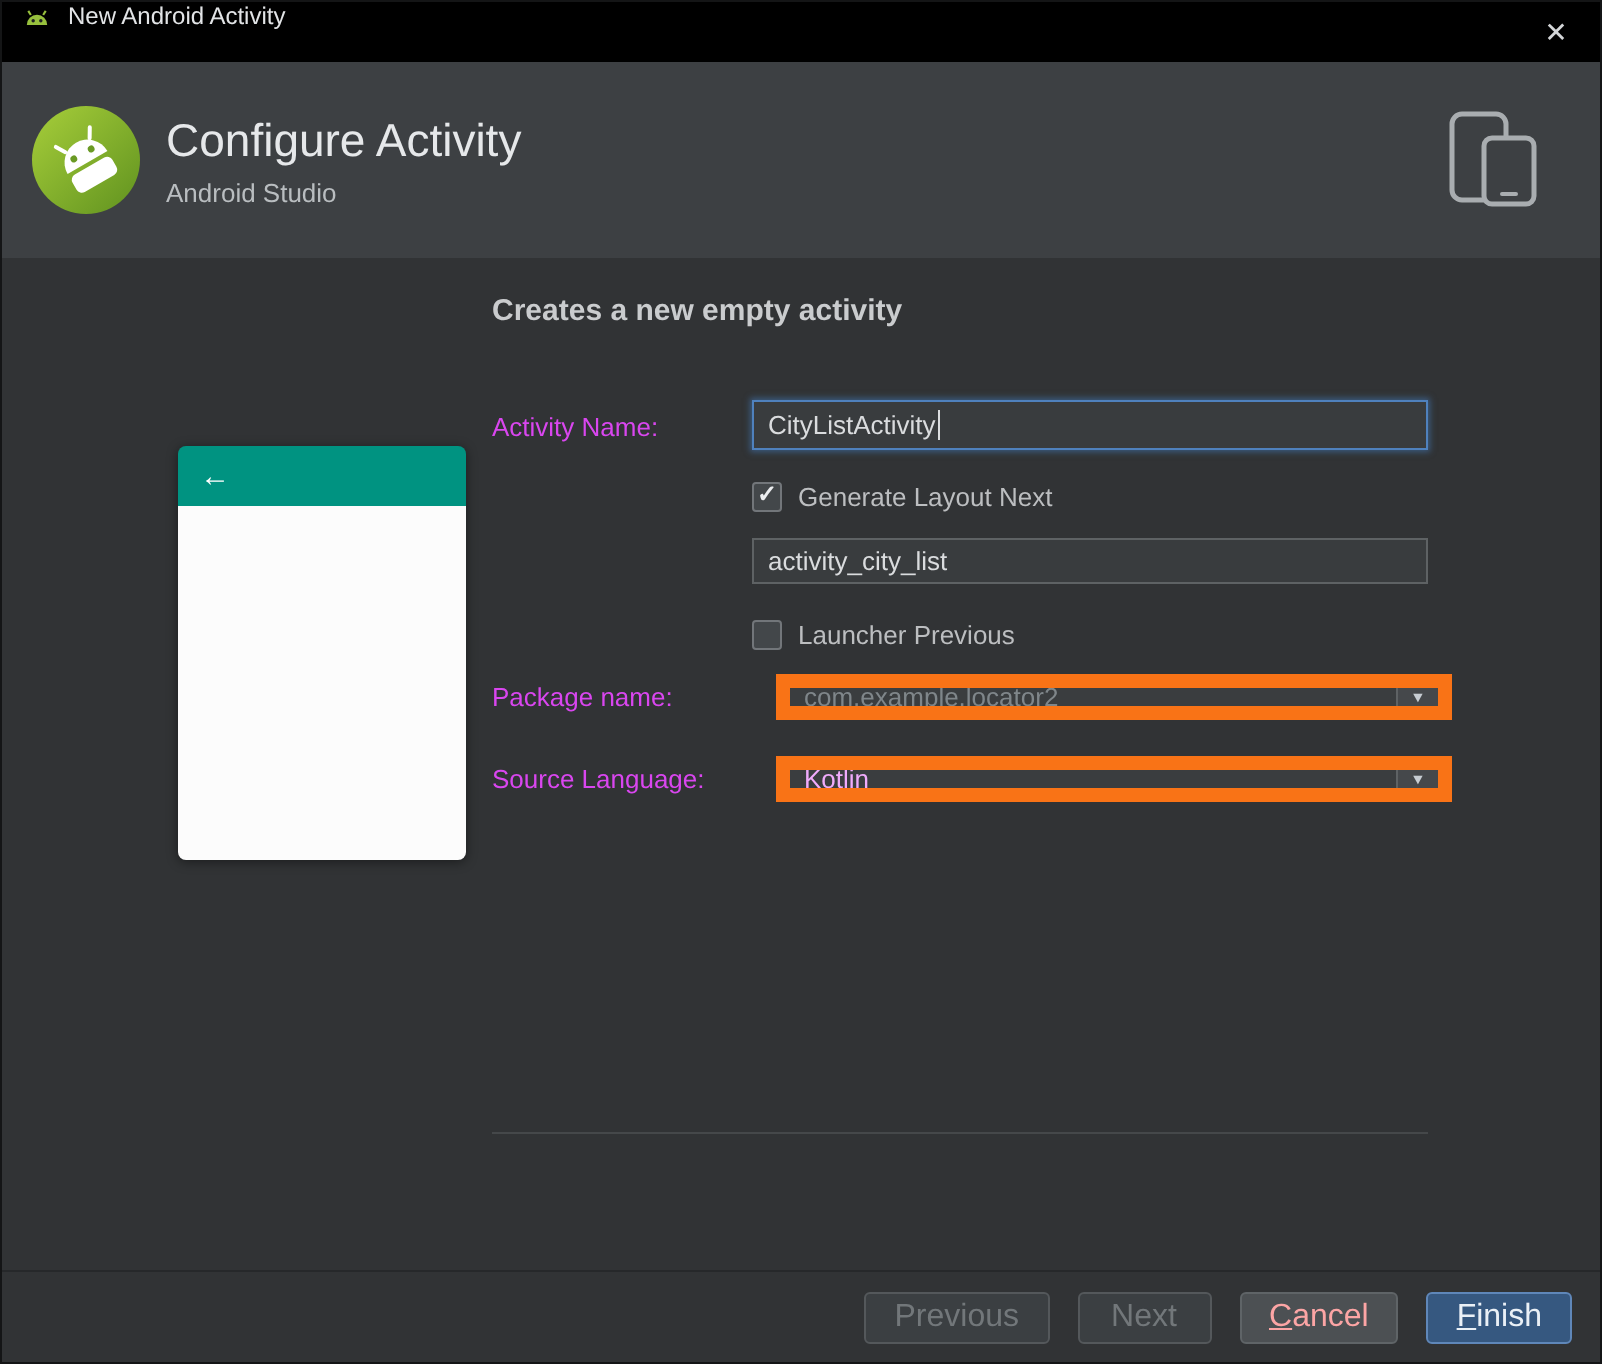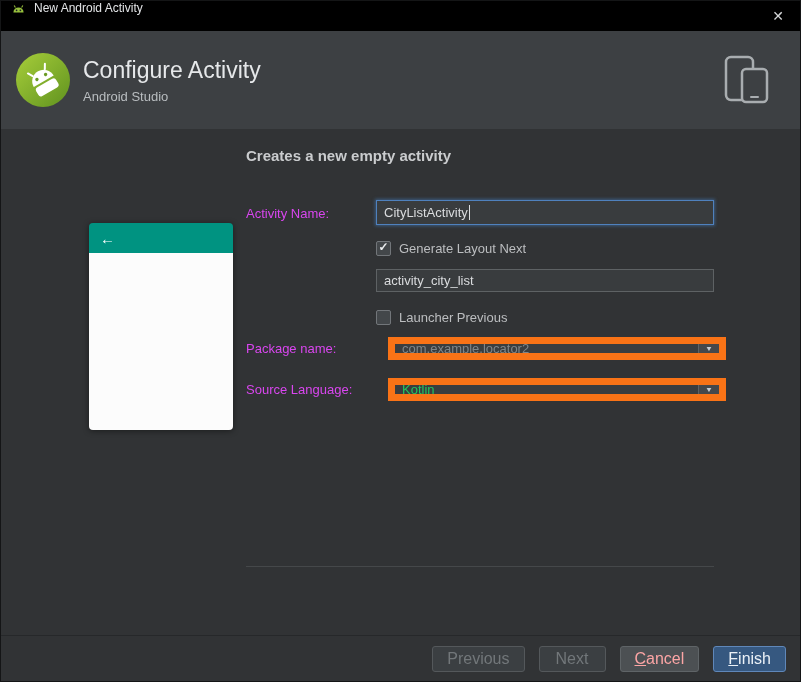--- a/index.html
+++ b/index.html
@@ -62,21 +62,21 @@
   }
   .checkbox .check-icon { display:none; font-weight:bold; margin-top:-2px; }
   .checkbox.checked .check-icon { display:block; }
   .cb-label { font-size:13px; color:#bcbec0; }
 
   .combo {
     position:absolute; left:375px; width:338px; height:23px; background:#3a3d3f;
     border:7px solid #f97316; display:flex; align-items:stretch;margin-left:12px;
   }
   .combo-value {
-    flex:1; display:flex; align-items:center; padding:0 7px; font-size:13px; color:#22c55e;
+    flex:1; display:flex; align-items:center; padding:0 7px; font-size:13px; color:#f0abfc;
     white-space:nowrap; overflow:hidden;
   }
   .combo-value.dim { color:#7f868a; }
   .combo-arrow {
     width:21px; display:flex; align-items:center; justify-content:center;
     background:#45484b; border-left:1px solid #5e6264;
   }
   .arrow-glyph { font-size:8px; color:#c7cdd3; transform:scaleY(.9); }
 
   .separator { position:absolute; left:245px; top:437px; width:468px; height:1px; background:#45484a; }

